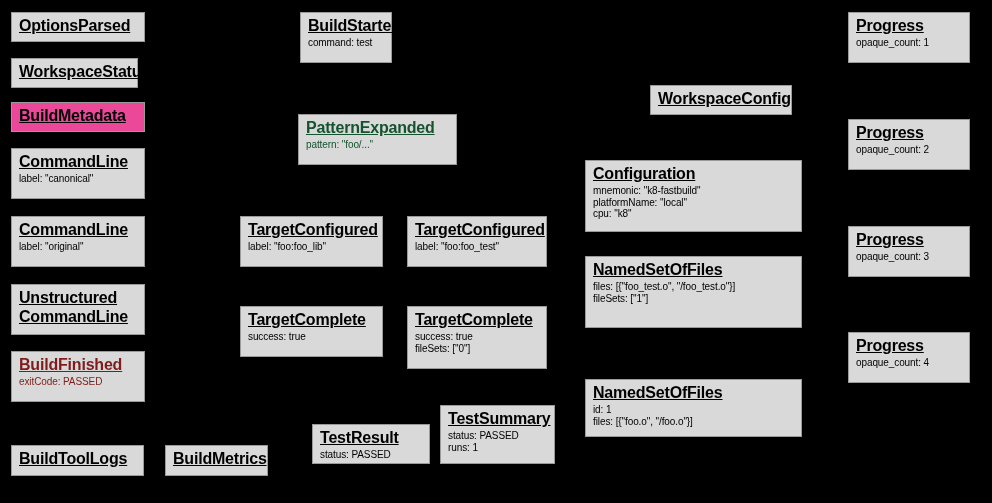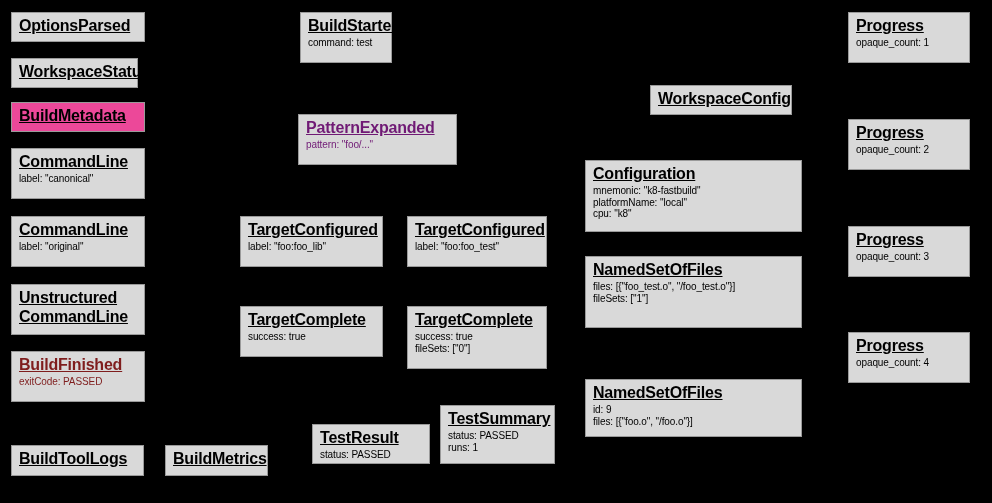--- a/index.html
+++ b/index.html
@@ -101,21 +101,21 @@
     <div class="node title-only" style="left: 165px; top: 445px; width: 103px; height: 31px; background: rgb(217, 217, 217); border-color: rgb(154, 154, 154); color: rgb(0, 0, 0);">
       <span class="node-title">BuildMetrics</span>
       <span class="node-fields"></span>
     </div>
     <div class="node" style="left: 300px; top: 12px; width: 92px; height: 51px; background: rgb(217, 217, 217); border-color: rgb(154, 154, 154); color: rgb(0, 0, 0);">
       <span class="node-title">BuildStarted</span>
       <span class="node-fields">
         <span class="node-field">command: test</span>
       </span>
     </div>
-    <div class="node" style="left: 298px; top: 114px; width: 159px; height: 51px; background: rgb(217, 217, 217); border-color: rgb(154, 154, 154); color: #701a75;">
+    <div class="node" style="left: 298px; top: 114px; width: 159px; height: 51px; background: rgb(217, 217, 217); border-color: rgb(154, 154, 154); color: #14532d;">
       <span class="node-title">PatternExpanded</span>
       <span class="node-fields">
         <span class="node-field">pattern: "foo/..."</span>
       </span>
     </div>
     <div class="node" style="left: 240px; top: 216px; width: 143px; height: 51px; background: rgb(217, 217, 217); border-color: rgb(154, 154, 154); color: rgb(0, 0, 0);">
       <span class="node-title">TargetConfigured</span>
       <span class="node-fields">
         <span class="node-field">label: "foo:foo_lib"</span>
       </span>
@@ -167,21 +167,21 @@
     <div class="node" style="left: 585px; top: 256px; width: 217px; height: 72px; background: rgb(217, 217, 217); border-color: rgb(154, 154, 154); color: rgb(0, 0, 0);">
       <span class="node-title">NamedSetOfFiles</span>
       <span class="node-fields">
         <span class="node-field">files: [{"foo_test.o", "/foo_test.o"}]</span>
         <span class="node-field">fileSets: ["1"]</span>
       </span>
     </div>
     <div class="node" style="left: 585px; top: 379px; width: 217px; height: 58px; background: rgb(217, 217, 217); border-color: rgb(154, 154, 154); color: rgb(0, 0, 0);">
       <span class="node-title">NamedSetOfFiles</span>
       <span class="node-fields">
-        <span class="node-field">id: 9</span>
+        <span class="node-field">id: 1</span>
         <span class="node-field">files: [{"foo.o", "/foo.o"}]</span>
       </span>
     </div>
     <div class="node" style="left: 848px; top: 12px; width: 122px; height: 51px; background: rgb(217, 217, 217); border-color: rgb(154, 154, 154); color: rgb(0, 0, 0);">
       <span class="node-title">Progress</span>
       <span class="node-fields">
         <span class="node-field">opaque_count: 1</span>
       </span>
     </div>
     <div class="node" style="left: 848px; top: 119px; width: 122px; height: 51px; background: rgb(217, 217, 217); border-color: rgb(154, 154, 154); color: rgb(0, 0, 0);">

